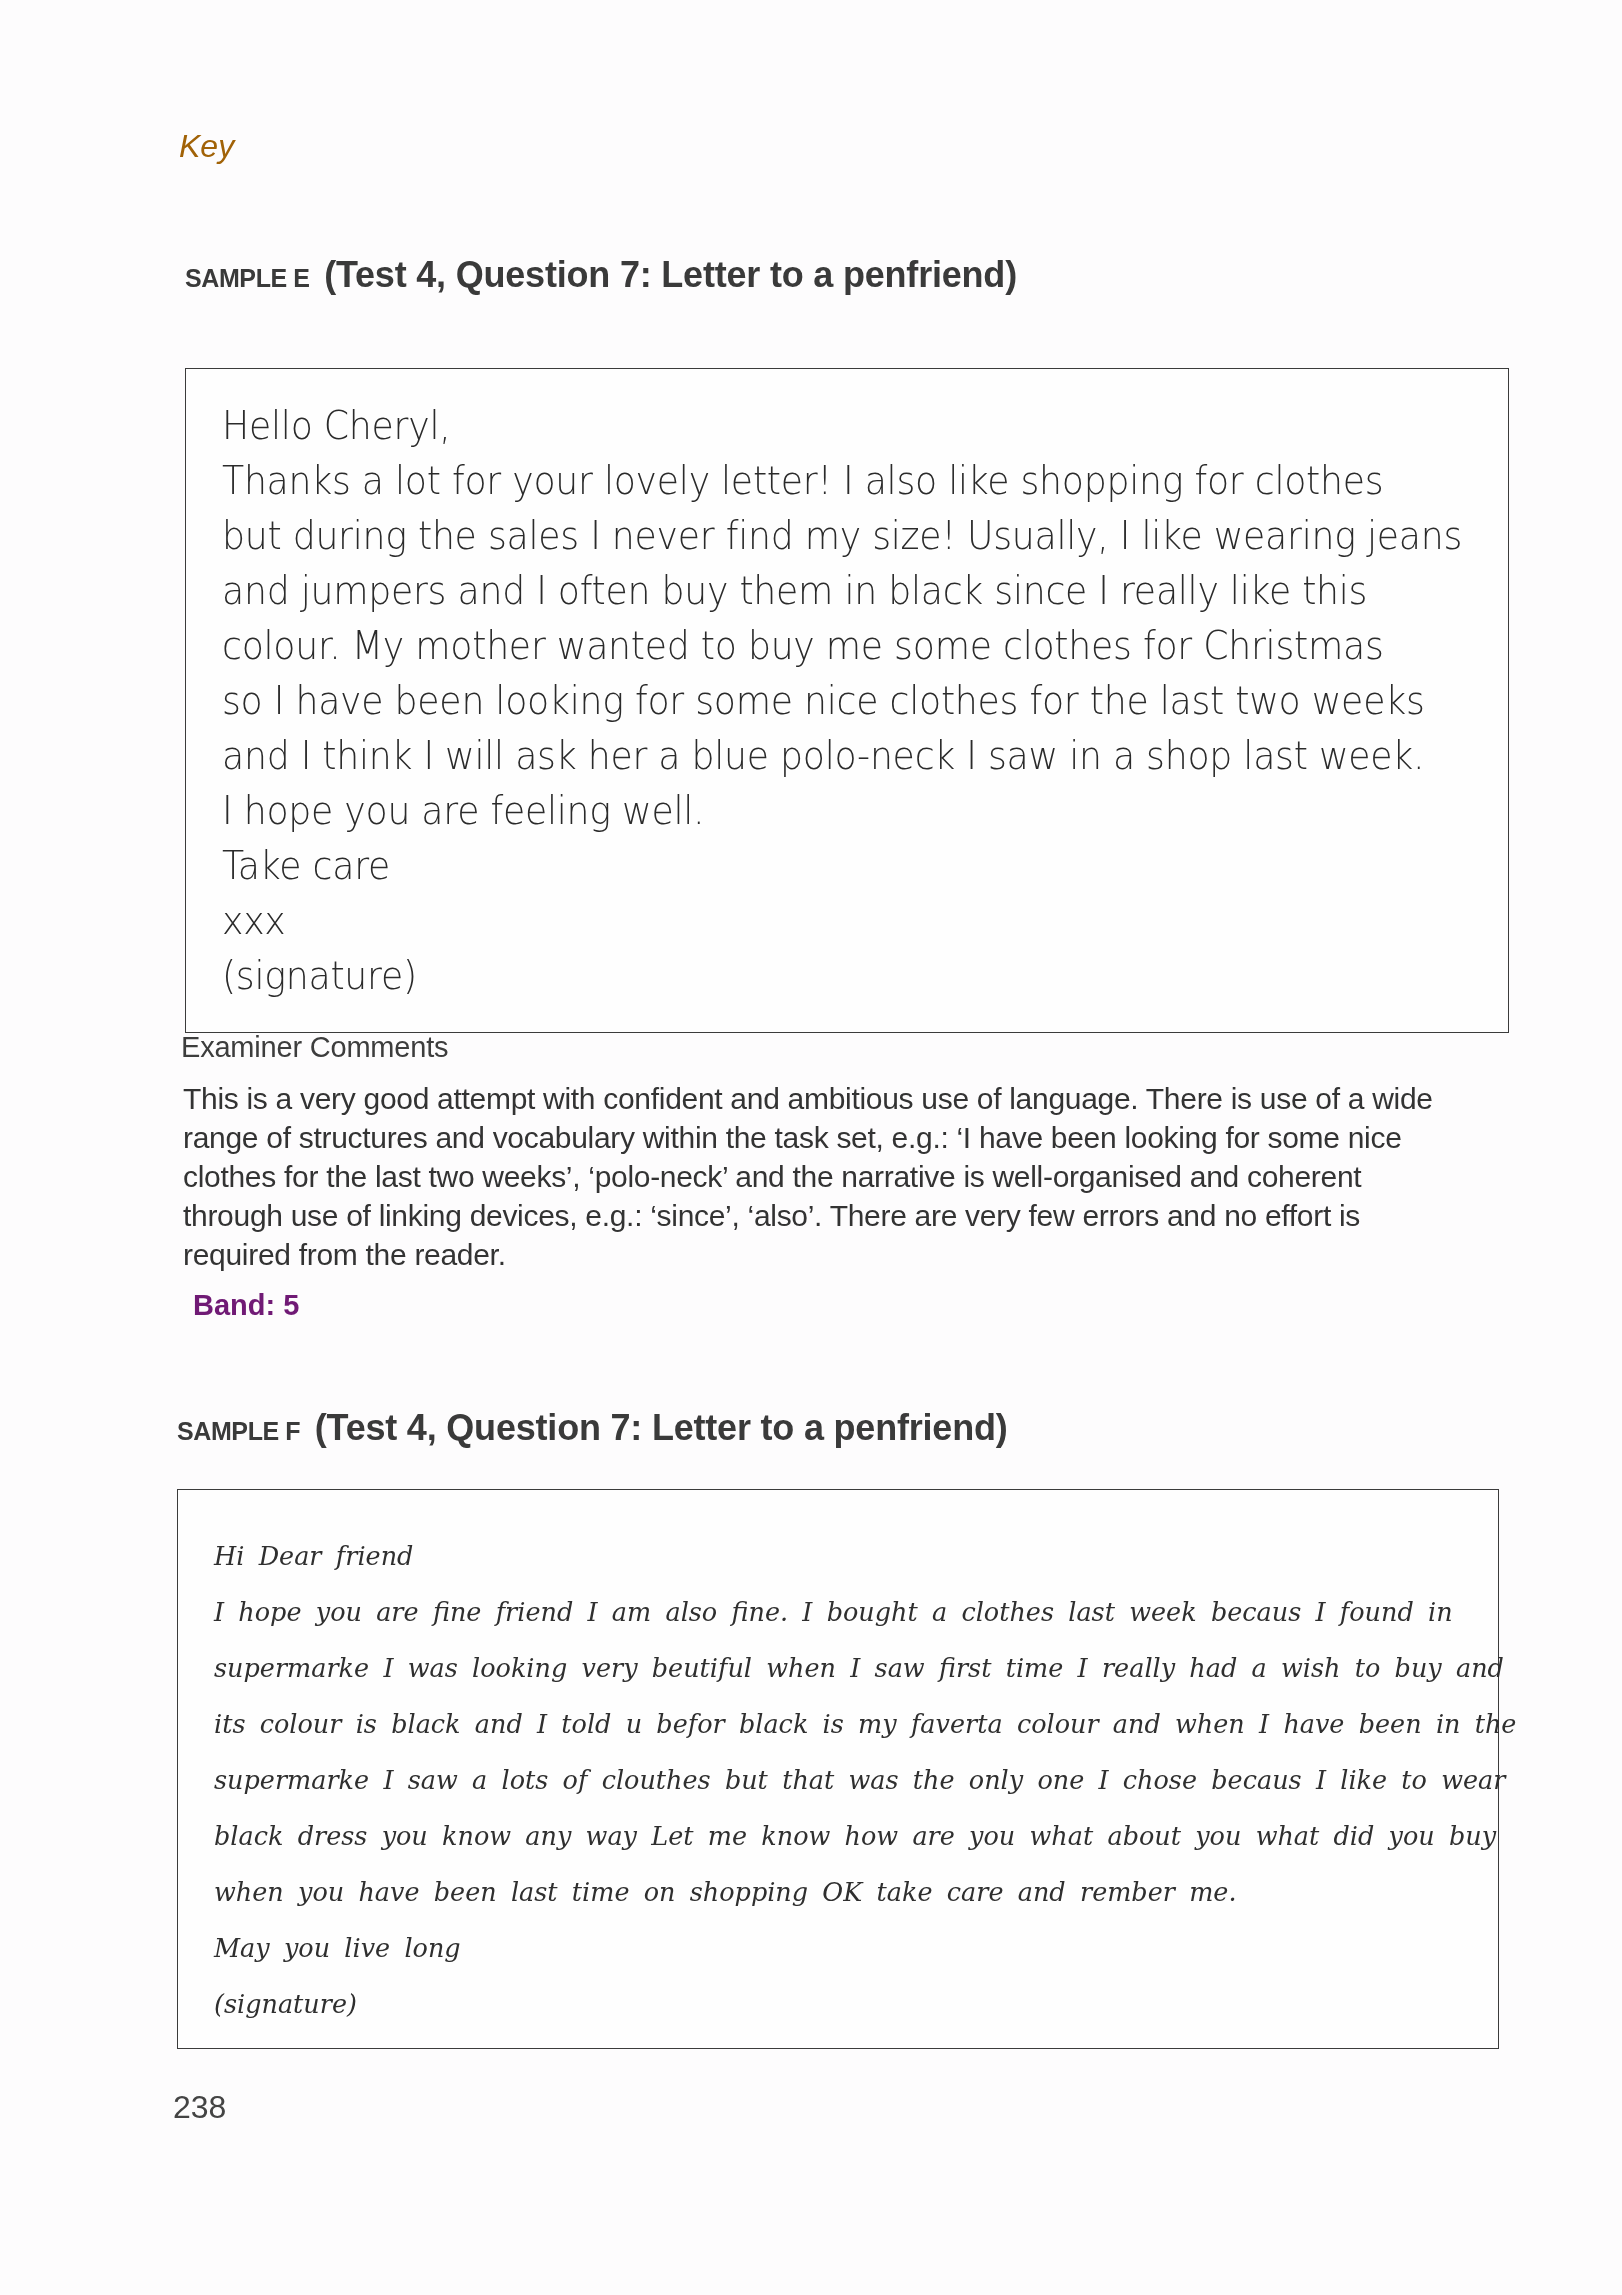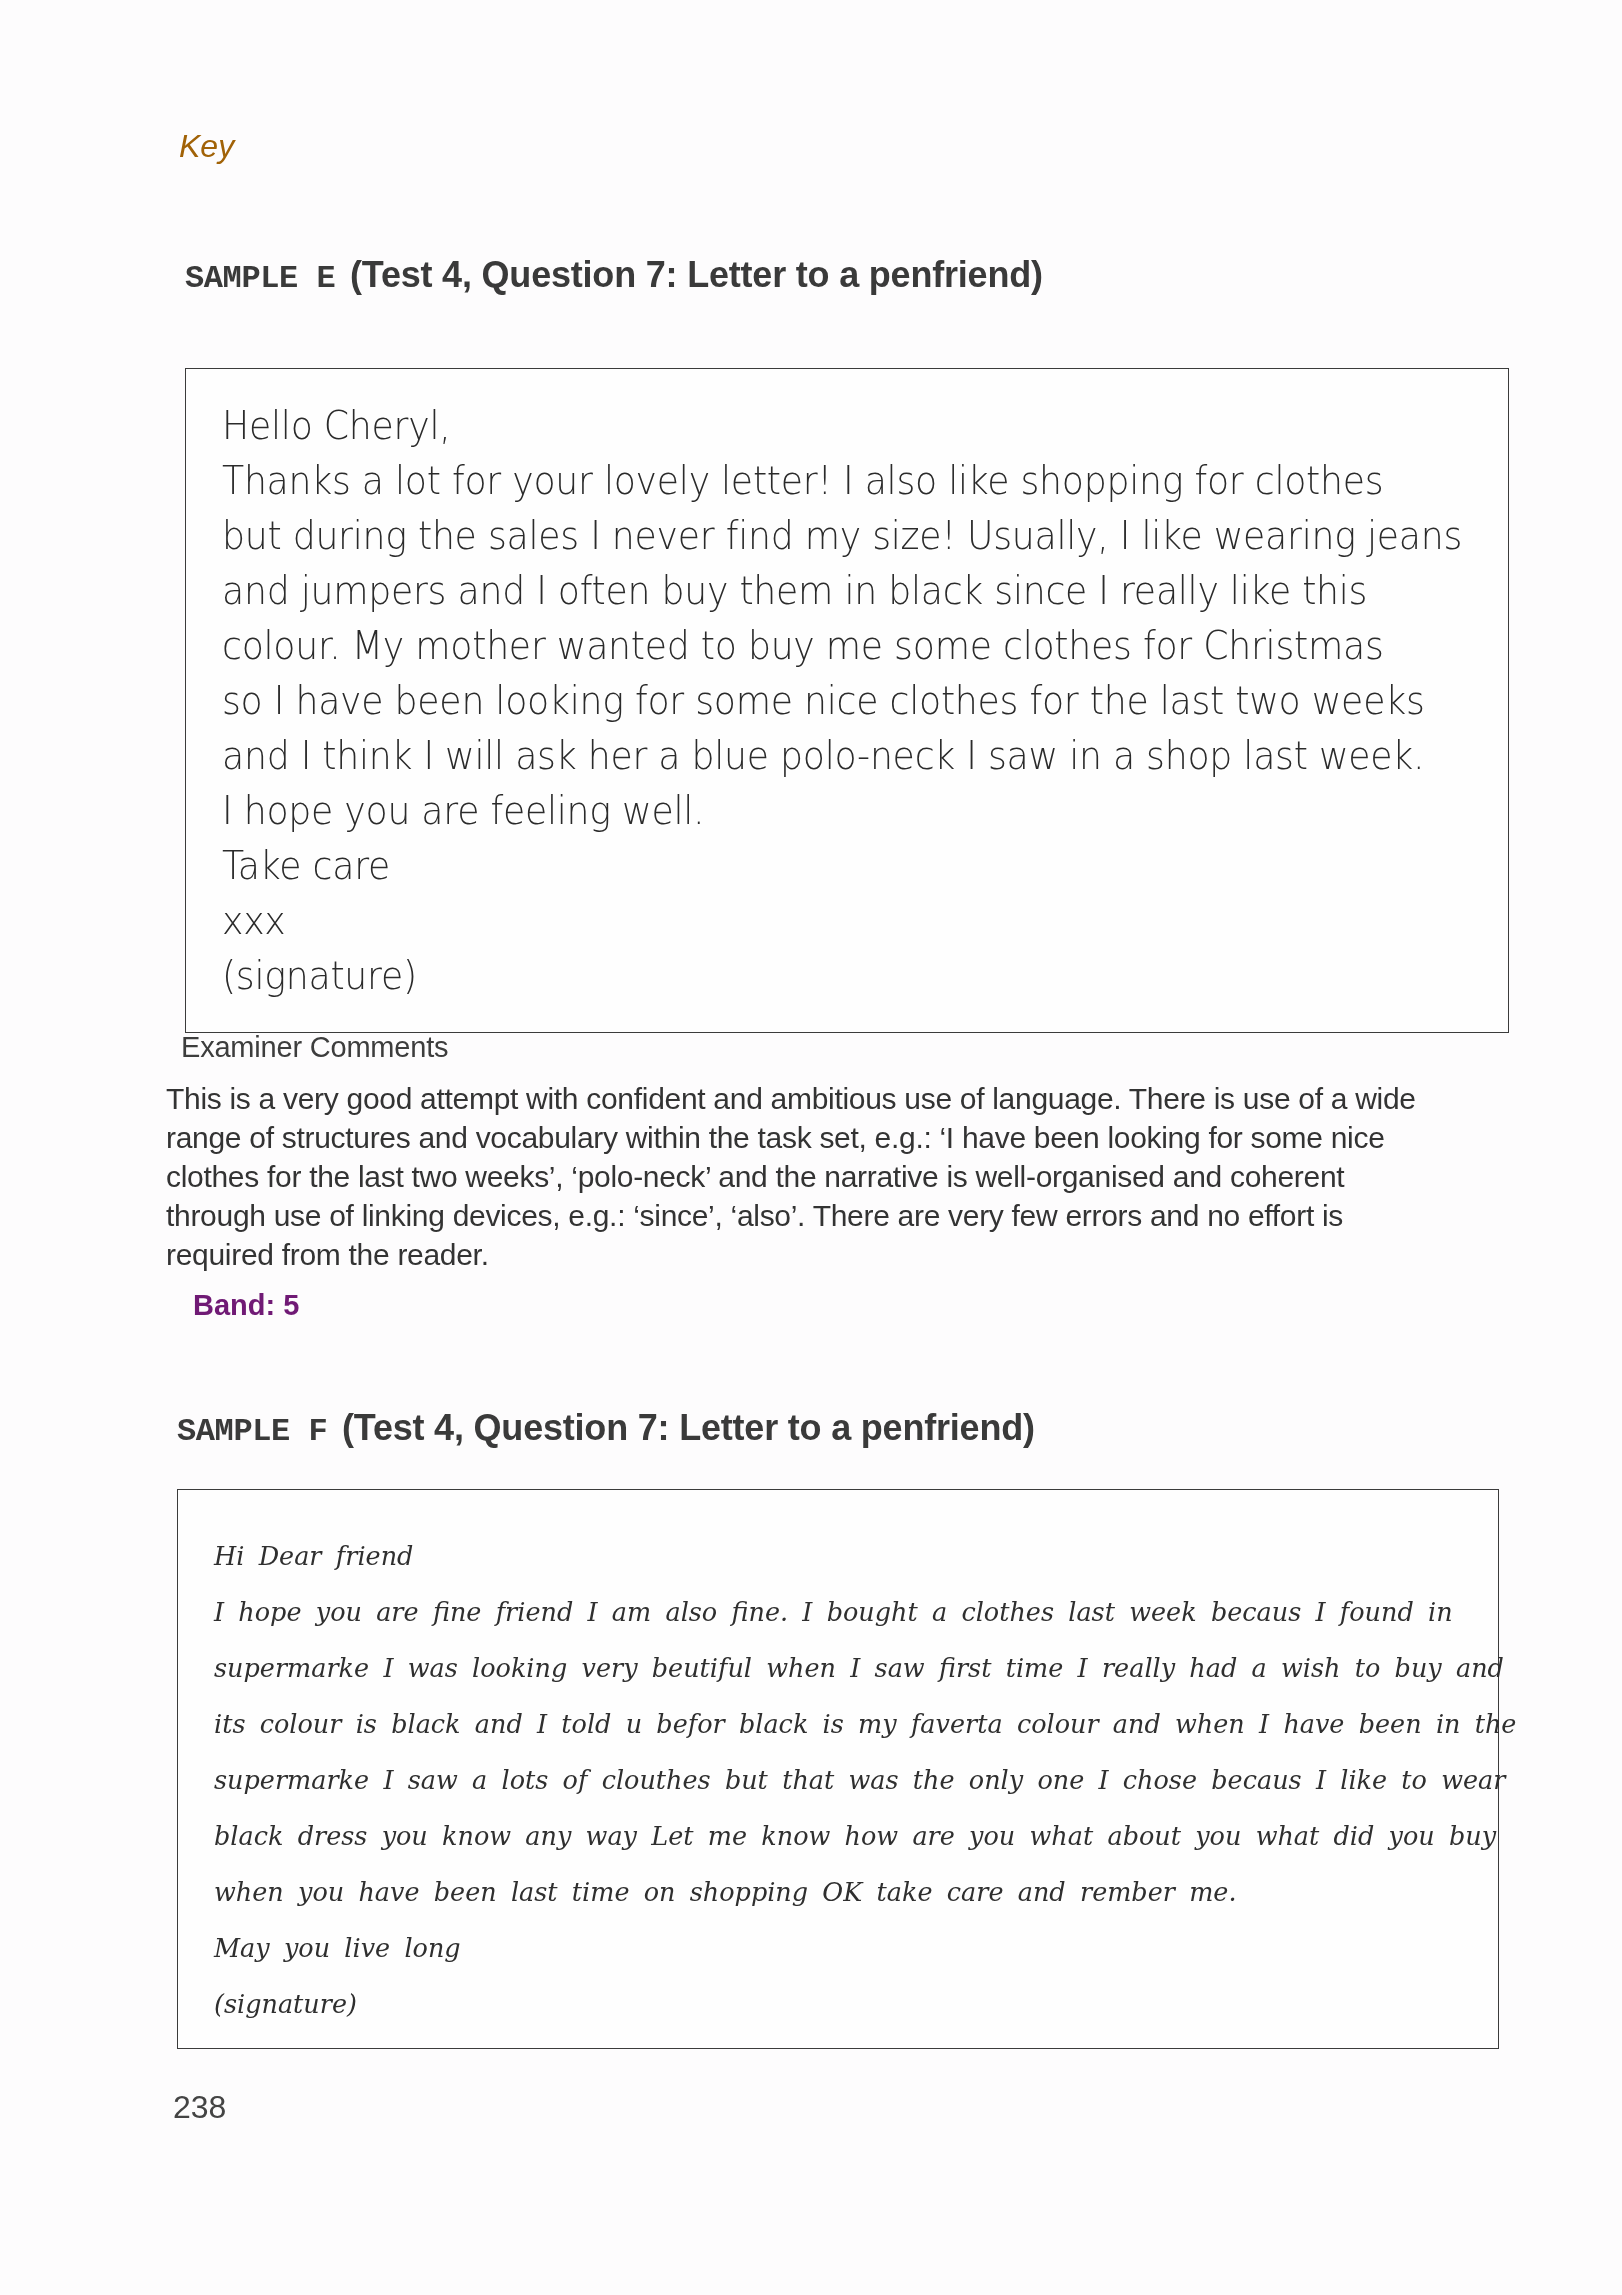--- a/index.html
+++ b/index.html
@@ -26,24 +26,23 @@
     line-height: 38px;
   }
 
   .sample-heading {
     white-space: nowrap;
     font-weight: bold;
     color: #3a3a3a;
     line-height: 48px;
   }
   .sample-heading .label {
-    font-size: 32px;
+    font-size: 25px;
     letter-spacing: -0.4px;
     margin-right: 11px;
-    font-family: Liberation Mono, monospace;
   }
   .sample-heading .title {
     font-size: 36px;
     letter-spacing: -0.2px;
   }
 
   .letter-box {
     border: 1.6px solid #3b3b3b;
     box-sizing: border-box;
     background: #fefefe;
@@ -100,21 +99,21 @@
     left: 181px;
     top: 1030px;
     font-size: 29px;
     font-weight: normal;
     color: #3d3d3d;
     line-height: 35px;
     letter-spacing: -0.2px;
   }
 
   .examiner-body {
-    left: 166px;
+    left: 183px;
     top: 1079px;
     width: 1347px;
     font-size: 30px;
     line-height: 39px;
     color: #333;
     letter-spacing: -0.3px;
   }
   .examiner-body .line { white-space: nowrap; }
 
   .band {

